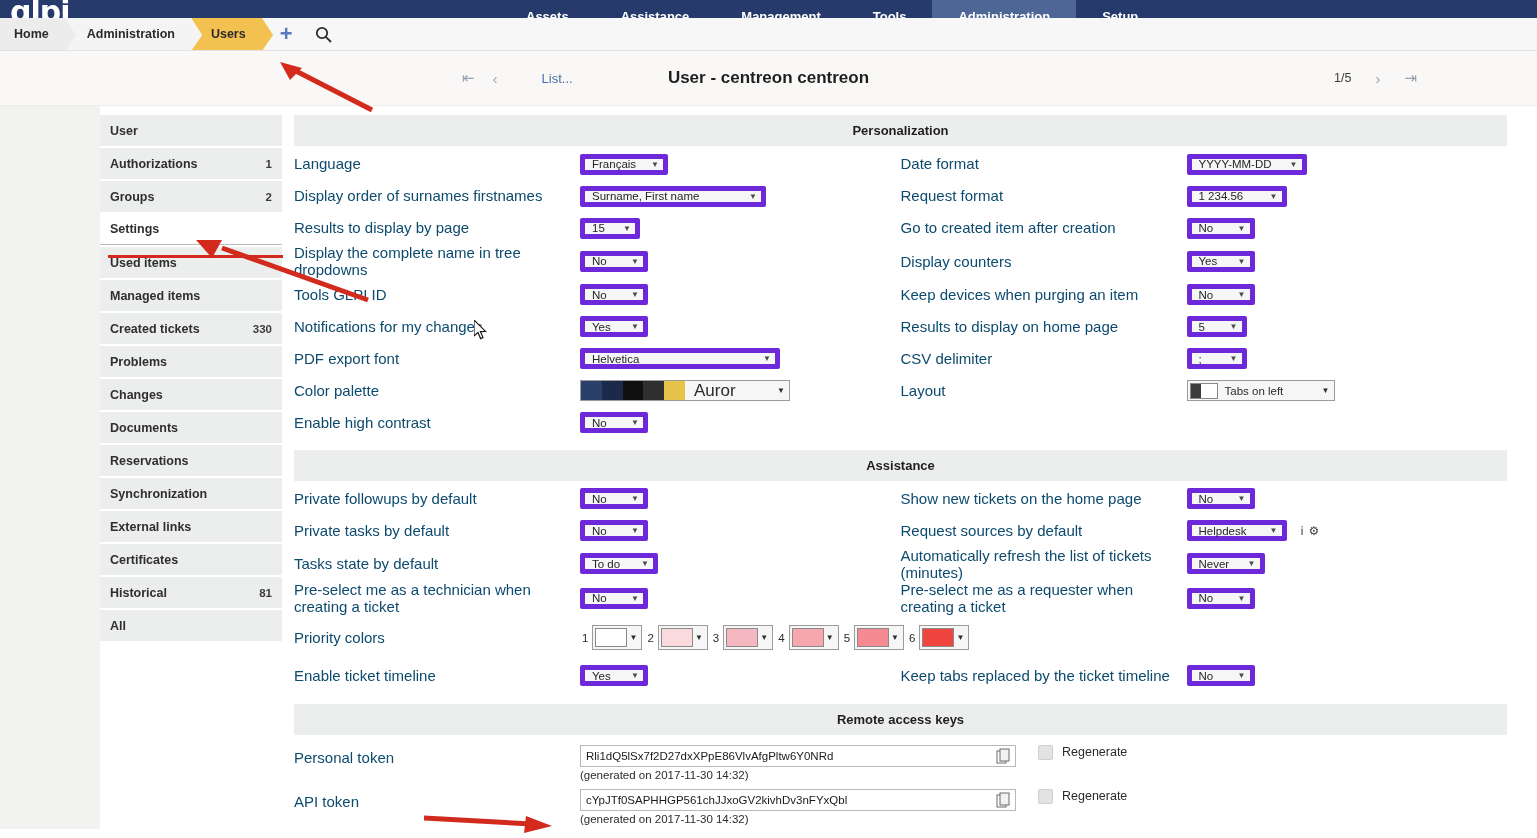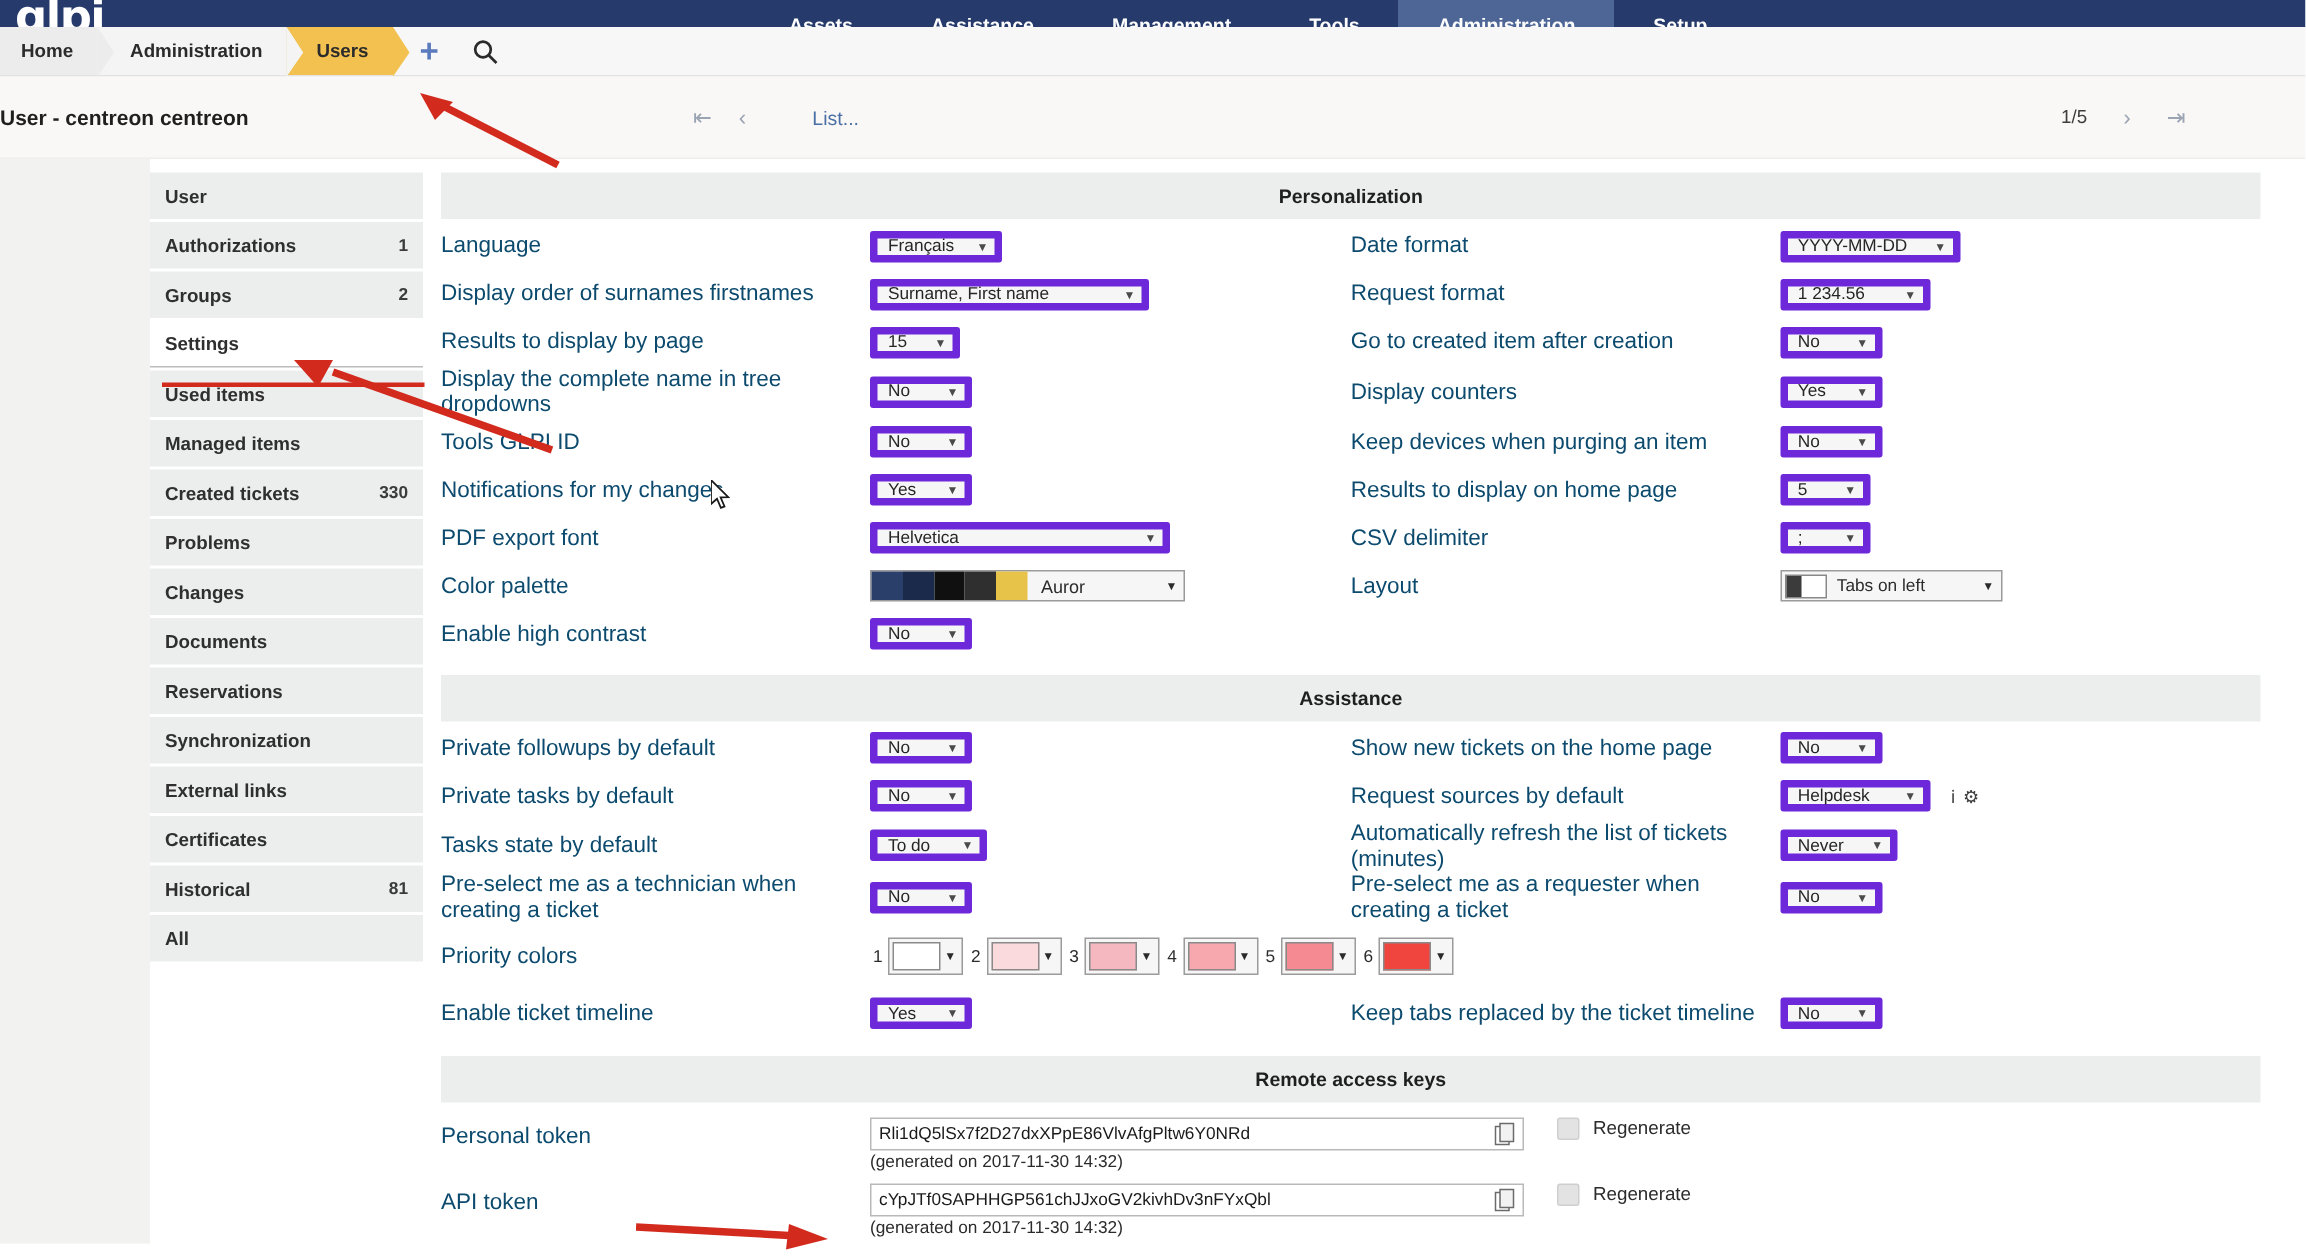--- a/index.html
+++ b/index.html
@@ -130,31 +130,32 @@
   }
   .list-link {
     margin-left: 44px;
     color: #4a6fa5;
     font-size: 13px;
     cursor: pointer;
   }
   .page-title {
     position: absolute;
     left: 0; right: 0;
-    font-size: 14px;
+    text-align: center;
+    font-size: 17px;
     font-weight: bold;
     color: #1f1f1f;
     pointer-events: none;
   }
   .pager {
     margin-left: auto;
     display: flex;
     align-items: center;
     gap: 24px;
-    padding-right: 80px;
+    padding-right: 120px;
     color: #9aa4b2;
     font-size: 15px;
   }
   .pager .count { color: #3d3d3d; font-size: 12.5px; }
   
   .body-wrap {
     display: flex;
     height: 723px;
     background: #ffffff;
   }
@@ -259,21 +260,21 @@
     width: 210px;
     padding: 0 4px 0 0;
     cursor: pointer;
   }
   .palette .bars {
     display: flex;
     height: 19px;
     width: 104px;
   }
   .palette .bars i { display: block; flex: 1; height: 100%; }
-  .palette .pname { font-size: 12px; margin-left: 9px; }
+  .palette .pname { font-size: 17px; margin-left: 9px; }
   .palette .caret { margin-left: auto; font-size: 8px; }
   .layout-sel {
     display: inline-flex;
     align-items: center;
     height: 21px;
     border: 1px solid #9b9b9b;
     background: #f6f6f6;
     width: 148px;
     padding: 0 4px 0 2px;
     cursor: pointer;

